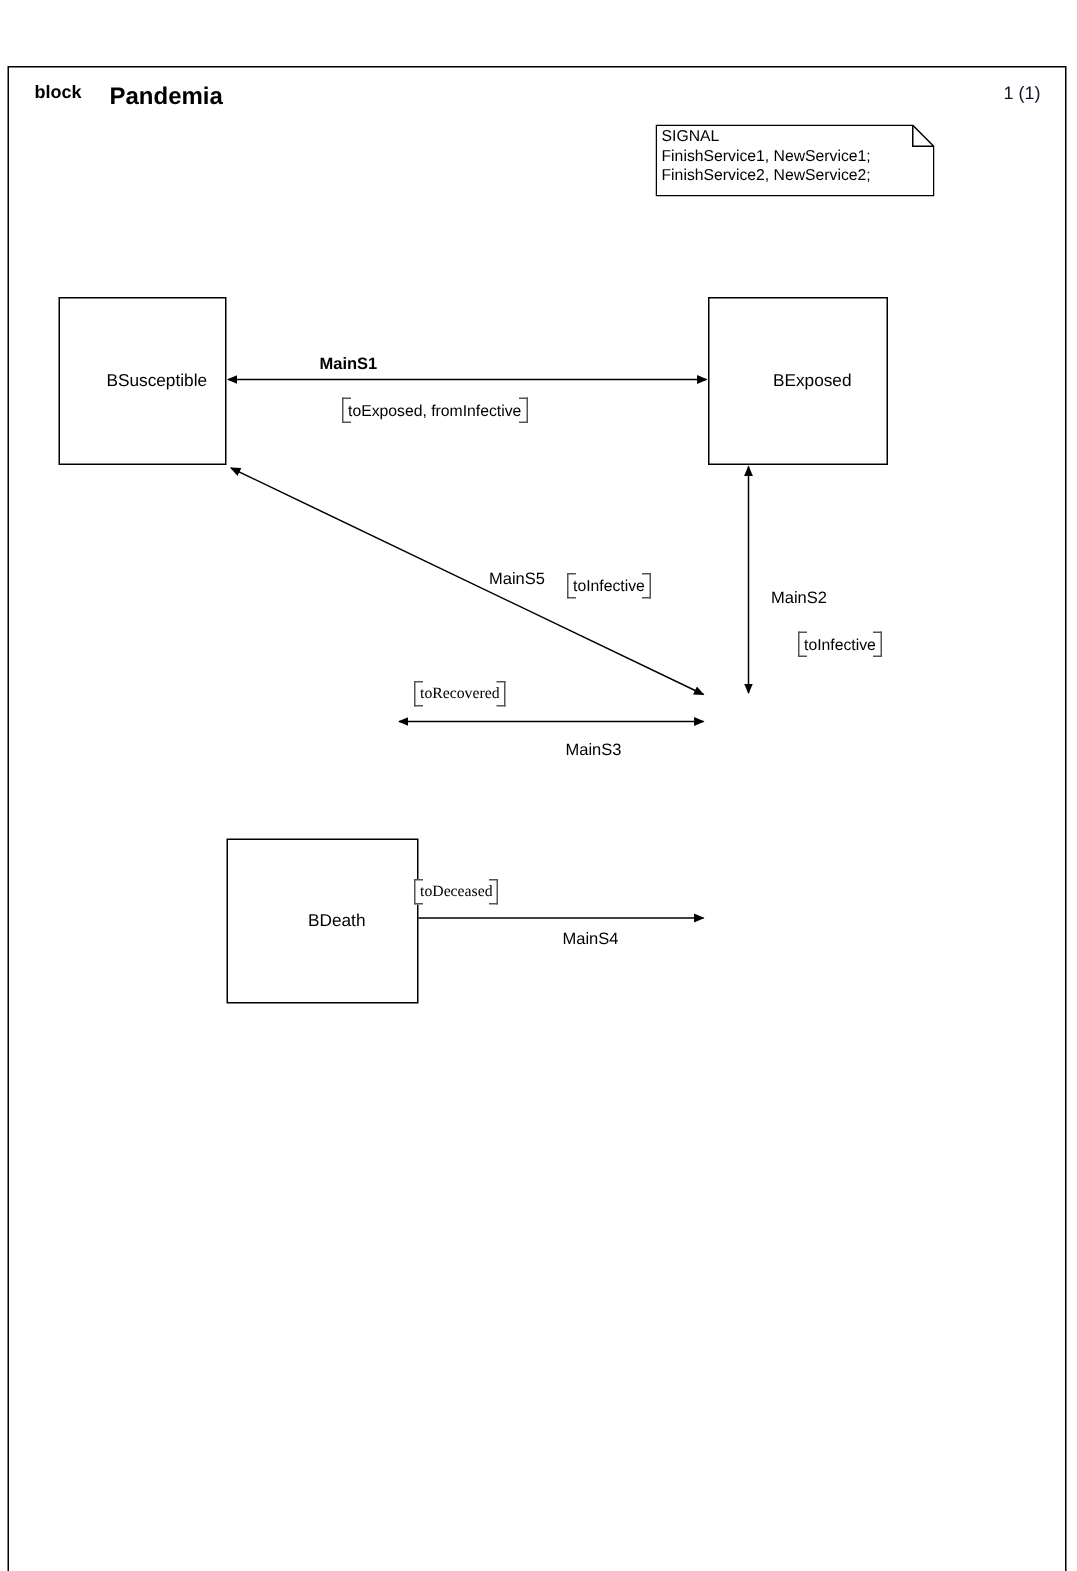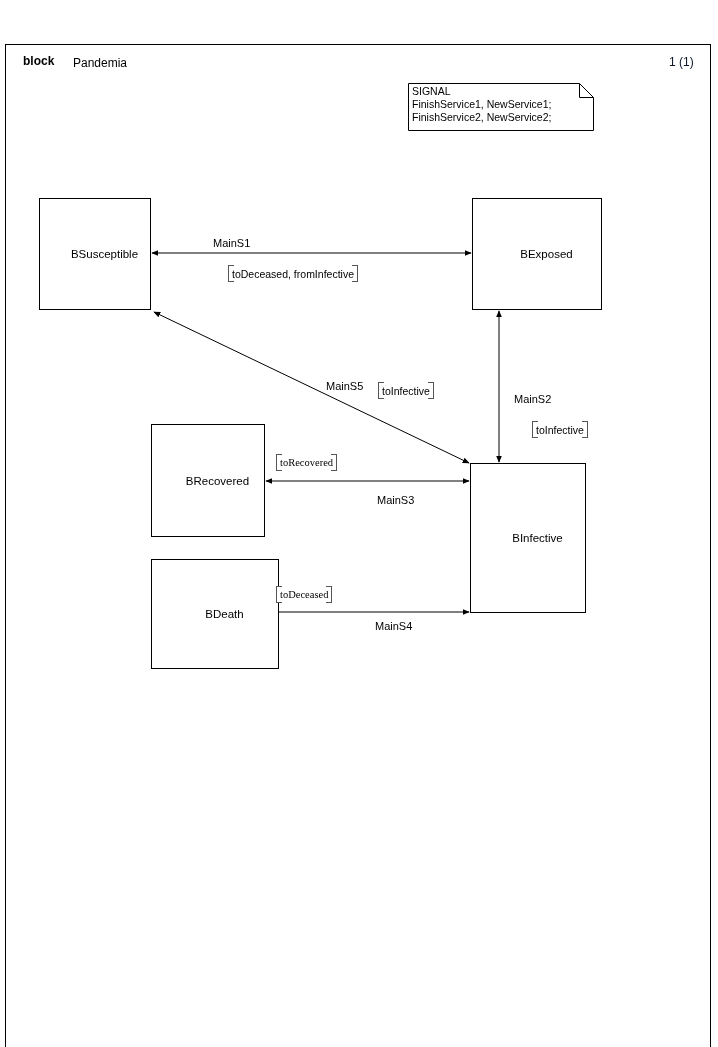--- a/index.html
+++ b/index.html
@@ -39,37 +39,38 @@
     font-size: 12px;
     font-weight: bold;
     color: #000000;
     letter-spacing: 0px;
     white-space: nowrap;
   }
   #diagram-name {
     position: absolute;
     left: 73px;
     top: 17px;
-    font-size: 12px;
-    color: #000000;
-    white-space: nowrap;
+    font-size: 16px;
+    color: #000000;
+    white-space: nowrap;
+    font-weight: bold;
   }
   #page-number {
     position: absolute;
     left: 669px;
     top: 16px;
     font-size: 12px;
     color: #0f172a;
     white-space: nowrap;
   }
 
   
   #signal-note {
     position: absolute;
-    left: 408px;
+    left: 437px;
     top: 44px;
     width: 186px;
     height: 48px;
     padding-left: 36px;
   }
   #signal-note svg {
     position: absolute;
     left: 0;
     top: 0;
     display: block;
@@ -201,49 +202,43 @@
 
     <line x1="266" y1="573" x2="469" y2="573" stroke="#000000" stroke-width="1" marker-start="url(#arrow-start)" marker-end="url(#arrow-end)"></line>
 
     <line x1="154" y1="273" x2="469" y2="424" stroke="#000000" stroke-width="1" marker-start="url(#arrow-start)" marker-end="url(#arrow-end)"></line>
   </svg>
 
   <div class="block-box" style="left:39px; top:159px; width:112px; height:112px;">
     <span class="block-label">BSusceptible</span>
   </div>
 
-  <div class="block-box" style="left:472px; top:159px; width:130px; height:112px;justify-content:center;">
+  <div class="block-box" style="left:472px; top:159px; width:120px; height:112px;justify-content:center;">
     <span class="block-label">BExposed</span>
   </div>
 
-  <div class="block-box" style="left:151px; top:385px; width:114px; height:113px;">
-    <span class="block-label">BRecovered</span>
-  </div>
-
-  <div class="block-box" style="left:470px; top:424px; width:116px; height:150px;">
-    <span class="block-label">BInfective</span>
-  </div>
+
 
   <div class="block-box" style="left:151px; top:520px; width:128px; height:110px;">
     <span class="block-label">BDeath</span>
   </div>
 
-  <div class="channel-name" style="left:213px; top:198px;">MainS1</div>
+  <div class="channel-name" style="left:213px; top:198px;font-weight:bold;">MainS1</div>
 
   <div class="channel-name" style="left:514px; top:354px;">MainS2</div>
 
   <div class="channel-name" style="left:377px; top:455px;">MainS3</div>
 
   <div class="channel-name" style="left:375px; top:581px;">MainS4</div>
 
   <div class="channel-name" style="left:326px; top:341px;">MainS5</div>
 
   <div class="signal-list" style="left:228px; top:226px;">
     <span class="sl-bracket-l"></span>
-    <span class="sl-text">toDeceased, fromInfective</span>
+    <span class="sl-text">toExposed, fromInfective</span>
     <span class="sl-bracket-r"></span>
   </div>
 
   <div class="signal-list" style="left:532px; top:382px;">
     <span class="sl-bracket-l"></span>
     <span class="sl-text">toInfective</span>
     <span class="sl-bracket-r"></span>
   </div>
 
   <div class="signal-list" style="left:276px; top:415px;font-family:Liberation Serif, serif;">

